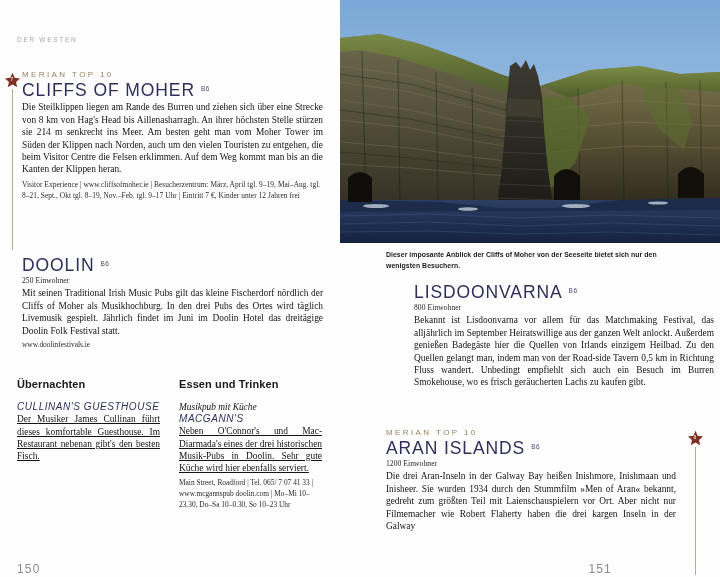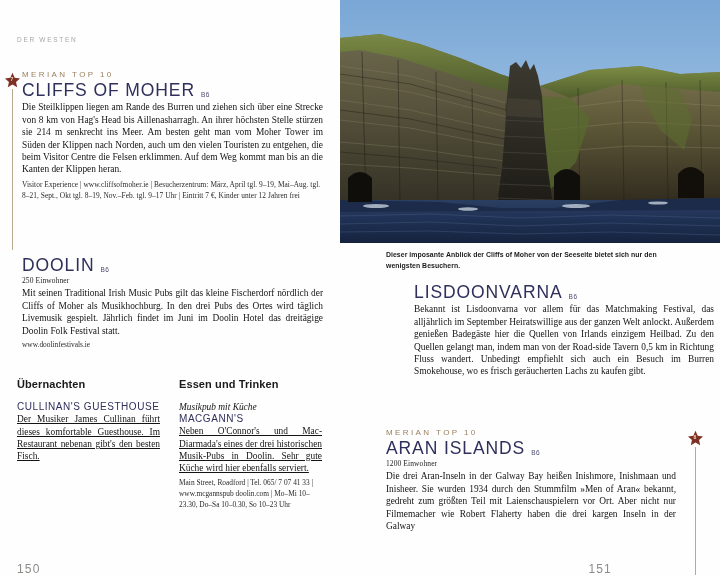--- a/index.html
+++ b/index.html
@@ -89,21 +89,21 @@
     text-transform: uppercase;
   }
   .poi-title {
     font-family: "Liberation Sans", sans-serif;
     font-size: 17.5px;
     letter-spacing: 0.9px;
     color: #2f2f5c;
     font-weight: 400;
     line-height: 1.05;
     display: flex;
-    align-items: flex-end;
+    align-items: center;
     gap: 6px;
   }
   .poi-title .grid-ref {
     font-family: "Liberation Sans", sans-serif;
     font-size: 6.5px;
     letter-spacing: 0.5px;
     color: #4a4a70;
     position: relative;
     top: -1px;
   }
@@ -165,20 +165,21 @@
     line-height: 12px;
     color: #141414;
   }
   .svc-name {
     font-family: "Liberation Sans", sans-serif;
     font-size: 10px;
     font-weight: 400;
     letter-spacing: 0.55px;
     color: #2f2f5c;
     line-height: 12.4px;
+    font-style: italic;
   }
   .svc-desc {
     font-family: "Liberation Serif", serif;
     font-size: 9.4px;
     line-height: 12.3px;
     color: #141414;
     text-align: justify;
     hyphens: auto;
     -webkit-hyphens: auto;
     margin-top: 0px;
@@ -385,20 +386,21 @@
     </svg>
   </div>
 
   <div class="caption">Dieser imposante Anblick der Cliffs of Moher von der Seeseite bietet sich nur den wenigsten Besuchern.</div>
 
   <div style="position:absolute; left:386px; top:283px; width:300px;margin-left:28px;">
     <div class="poi-title">
       <span>LISDOONVARNA</span>
       <span class="grid-ref">B6</span>
     </div>
+    <div class="pop">800 Einwohner</div>
     <div class="body-text">Bekannt ist Lisdoonvarna vor allem für das Matchmaking Festival, das alljährlich im September Heiratswillige aus der ganzen Welt anlockt. Außerdem genießen Badegäste hier die Quellen von Irlands einzigem Heilbad. Zu den Quellen gelangt man, indem man von der Road-side Tavern 0,5 km in Richtung Fluss wandert. Unbedingt empfiehlt sich auch ein Besuch im Burren Smokehouse, wo es frisch geräucherten Lachs zu kaufen gibt.</div>
   </div>
 
   <div class="top10-marker" style="left:686px; top:430px; height:145px;">
     <div class="star">
       <svg viewBox="0 0 24 24" aria-hidden="true">
         <path d="M12 1.2 L15.1 8.2 L22.6 9.0 L17.0 14.0 L18.6 21.4 L12 17.6 L5.4 21.4 L7.0 14.0 L1.4 9.0 L8.9 8.2 Z" fill="#7e3024"></path>
       </svg>
       <span class="num">8</span>
     </div>

